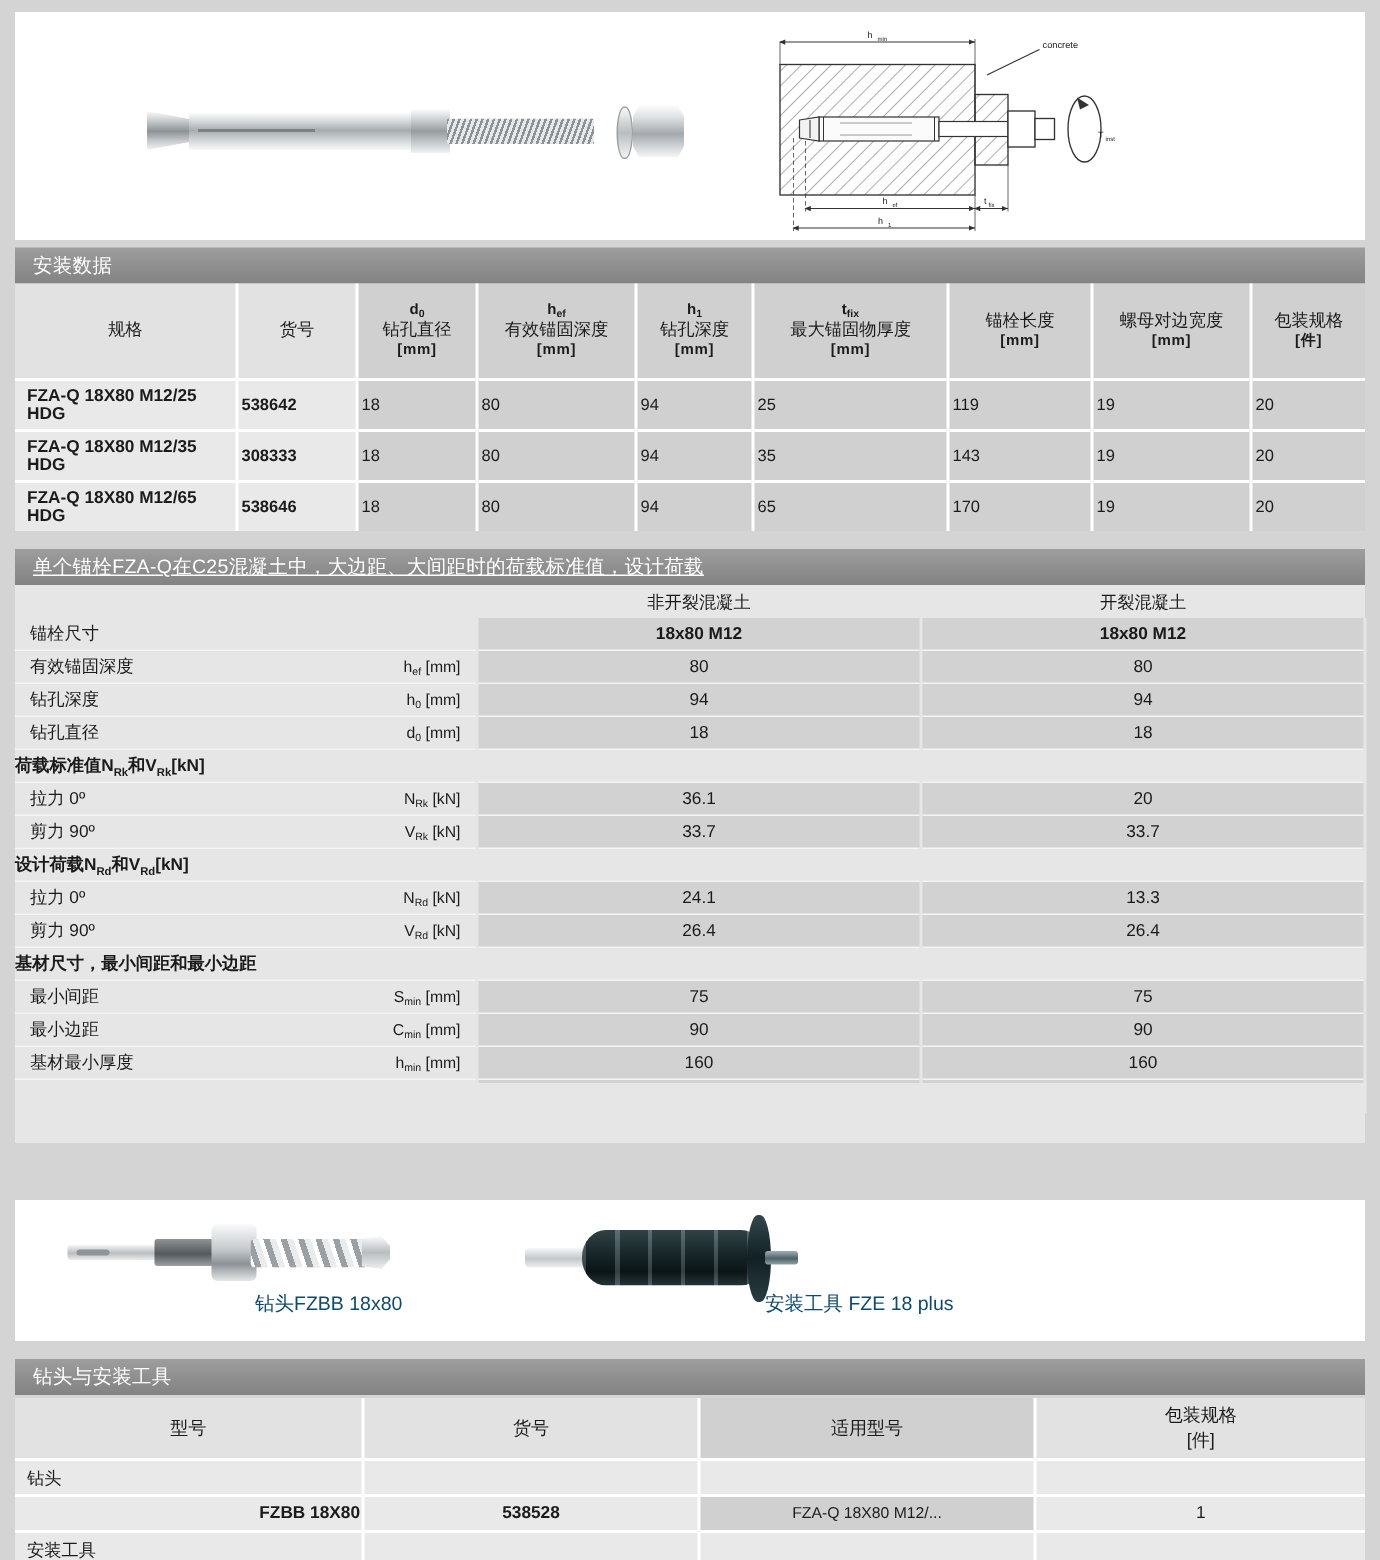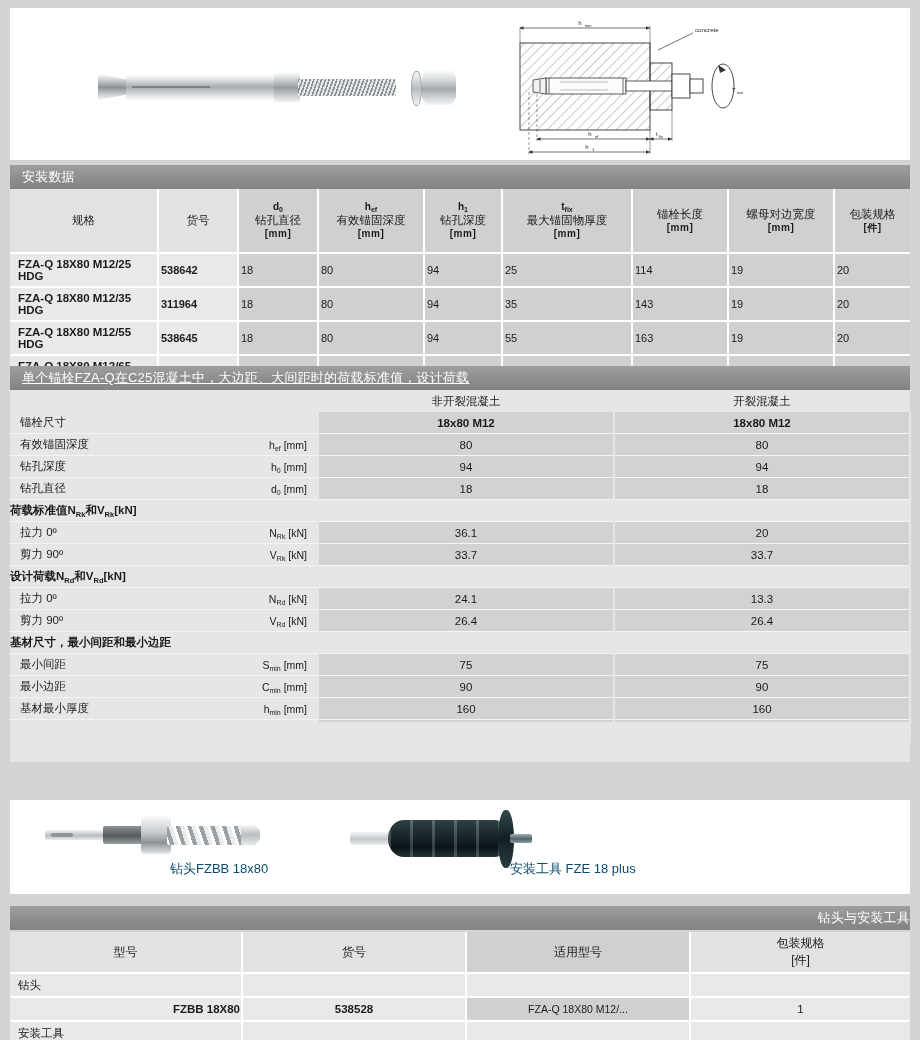--- a/index.html
+++ b/index.html
@@ -360,43 +360,32 @@
       </tr>
     </thead>
     <tbody>
       <tr>
         <td class="spec">FZA-Q 18X80 M12/25 HDG</td>
         <td class="art">538642</td>
         <td class="shade">18</td>
         <td class="shade">80</td>
         <td class="shade">94</td>
         <td class="shade">25</td>
-        <td class="shade">114</td>
+        <td class="shade">119</td>
         <td class="shade">19</td>
         <td class="shade">20</td>
       </tr>
       <tr>
         <td class="spec">FZA-Q 18X80 M12/35 HDG</td>
-        <td class="art">311964</td>
+        <td class="art">308333</td>
         <td class="shade">18</td>
         <td class="shade">80</td>
         <td class="shade">94</td>
         <td class="shade">35</td>
         <td class="shade">143</td>
-        <td class="shade">19</td>
-        <td class="shade">20</td>
-      </tr>
-      <tr>
-        <td class="spec">FZA-Q 18X80 M12/55 HDG</td>
-        <td class="art">538645</td>
-        <td class="shade">18</td>
-        <td class="shade">80</td>
-        <td class="shade">94</td>
-        <td class="shade">55</td>
-        <td class="shade">163</td>
         <td class="shade">19</td>
         <td class="shade">20</td>
       </tr>
       <tr>
         <td class="spec">FZA-Q 18X80 M12/65 HDG</td>
         <td class="art">538646</td>
         <td class="shade">18</td>
         <td class="shade">80</td>
         <td class="shade">94</td>
         <td class="shade">65</td>
@@ -542,21 +531,21 @@
 
     <div class="setter-wrap">
       <div class="st-pin"></div>
       <div class="st-grip"></div>
       <div class="st-flange"></div>
       <div class="st-stem"></div>
     </div>
     <div class="tool-caption" style="left:500px; top:60px;">安装工具 FZE 18 plus</div>
   </div>
 
-  <div class="bar" style="top:906px;text-align:right;">钻头与安装工具</div>
+  <div class="bar" style="top:906px;">钻头与安装工具</div>
 
   <table class="t3">
     <colgroup>
         <col class="m1">
         <col class="m2">
         <col class="m3">
         <col class="m4">
       </colgroup>
     <thead>
       <tr>

